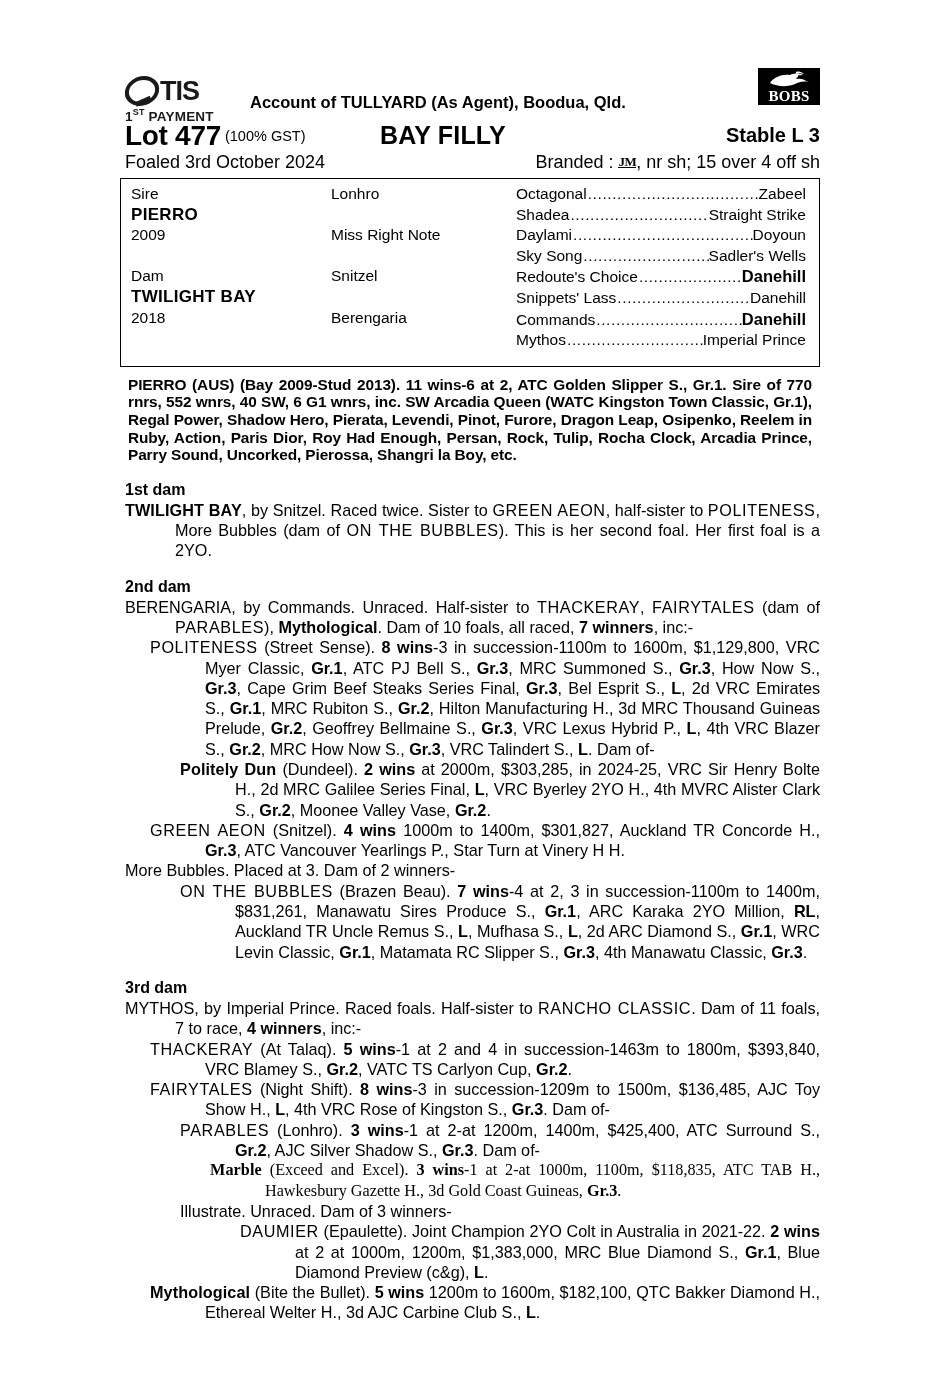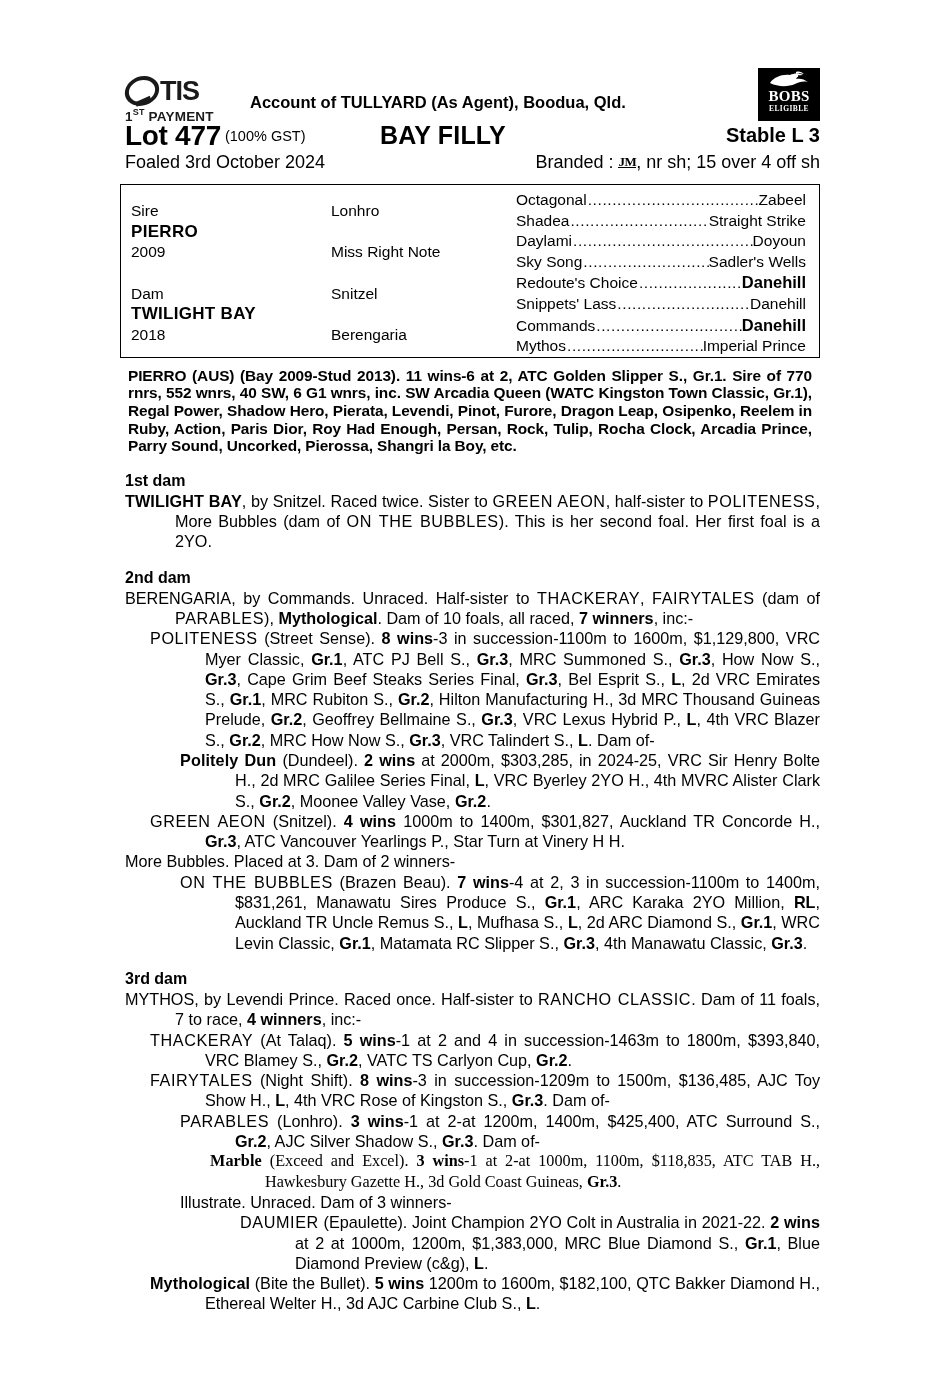--- a/index.html
+++ b/index.html
@@ -80,21 +80,21 @@
     font-size: 16.5px;
     font-weight: bold;
     white-space: nowrap;
   }
 
   .bobs-badge {
     position: absolute;
     right: 0px;
     top: 68px;
     width: 62px;
-    height: 53px;
+    height: 37px;
     background: #000000;
     color: #ffffff;
     text-align: center;
   }
   .bobs-horse {
     margin-top: 3px;
     height: 18px;
   }
   .bobs-name {
     font-family: "Liberation Serif", serif;
@@ -172,26 +172,24 @@
     line-height: 11px;
     border-bottom: 1.5px solid #000;
     position: relative;
     top: -2px;
     letter-spacing: -0.5px;
   }
 
   
   .ped-table {
     border: 1.5px solid #000000;
-    margin-top: 6px;
-    padding: 5px 0 0 0;
+    padding: 5px 0 15px 0;
     display: flex;
     font-size: 15.5px;
     line-height: 20.6px;
-    align-items: center;
   }
   .ped-col { padding-left: 10px; box-sizing: border-box; }
   .ped-col-1 { width: 200px; }
   .ped-col-2 { width: 185px; }
   .ped-col-3 { width: 310px; padding-right: 10px; }
   .ped-bold { font-weight: bold; font-size: 17px; letter-spacing: 0.3px; }
   .ped-spacer { height: 20.6px; }
   .dotrow {
     display: flex;
     align-items: baseline;
@@ -365,21 +363,21 @@
 
   <div class="blk hang3"><span class="nm-mix">Politely Dun</span><span> (Dundeel). </span><b>2 wins</b><span> at 2000m, $303,285, in 2024-25, VRC Sir Henry Bolte H., 2d MRC Galilee Series Final, <b>L</b>, VRC Byerley 2YO H., 4th MVRC Alister Clark S., <b>Gr.2</b>, Moonee Valley Vase, <b>Gr.2</b>.</span></div>
 
   <div class="blk hang2"><span class="nm">GREEN AEON</span><span> (Snitzel). </span><b>4 wins</b><span> 1000m to 1400m, $301,827, Auckland TR Concorde H., <b>Gr.3</b>, ATC Vancouver Yearlings P., Star Turn at Vinery H H.</span></div>
 
   <div class="blk ind1 last-line">More Bubbles. Placed at 3. Dam of 2 winners-</div>
 
   <div class="blk hang3"><span class="nm">ON THE BUBBLES</span><span> (Brazen Beau). </span><b>7 wins</b><span>-4 at 2, 3 in succession-1100m to 1400m, $831,261, Manawatu Sires Produce S., <b>Gr.1</b>, ARC Karaka 2YO Million, <b>RL</b>, Auckland TR Uncle Remus S., <b>L</b>, Mufhasa S., <b>L</b>, 2d ARC Diamond S., <b>Gr.1</b>, WRC Levin Classic, <b>Gr.1</b>, Matamata RC Slipper S., <b>Gr.3</b>, 4th Manawatu Classic, <b>Gr.3</b>.</span></div>
 
   <div class="dam-head">3rd dam</div>
-  <div class="blk hang1"><span>MYTHOS</span><span>, by Levendi Prince. Raced once. Half-sister to </span><span class="nm">RANCHO CLASSIC</span><span>. Dam of 11 foals, 7 to race, </span><b>4 winners</b><span>, inc:-</span></div>
+  <div class="blk hang1"><span>MYTHOS</span><span>, by Imperial Prince. Raced foals. Half-sister to </span><span class="nm">RANCHO CLASSIC</span><span>. Dam of 11 foals, 7 to race, </span><b>4 winners</b><span>, inc:-</span></div>
 
   <div class="blk hang2"><span class="nm">THACKERAY</span><span> (At Talaq). </span><b>5 wins</b><span>-1 at 2 and 4 in succession-1463m to 1800m, $393,840, VRC Blamey S., <b>Gr.2</b>, VATC TS Carlyon Cup, <b>Gr.2</b>.</span></div>
 
   <div class="blk hang2"><span class="nm">FAIRYTALES</span><span> (Night Shift). </span><b>8 wins</b><span>-3 in succession-1209m to 1500m, $136,485, AJC Toy Show H., <b>L</b>, 4th VRC Rose of Kingston S., <b>Gr.3</b>. Dam of-</span></div>
 
   <div class="blk hang3"><span class="nm">PARABLES</span><span> (Lonhro). </span><b>3 wins</b><span>-1 at 2-at 1200m, 1400m, $425,400, ATC Surround S., <b>Gr.2</b>, AJC Silver Shadow S., <b>Gr.3</b>. Dam of-</span></div>
 
   <div class="blk hang4"><span class="nm-mix">Marble</span><span> (Exceed and Excel). </span><b>3 wins</b><span>-1 at 2-at 1000m, 1100m, $118,835, ATC TAB H., Hawkesbury Gazette H., 3d Gold Coast Guineas, <b>Gr.3</b>.</span></div>
 
   <div class="blk flat3 last-line">Illustrate. Unraced. Dam of 3 winners-</div>

